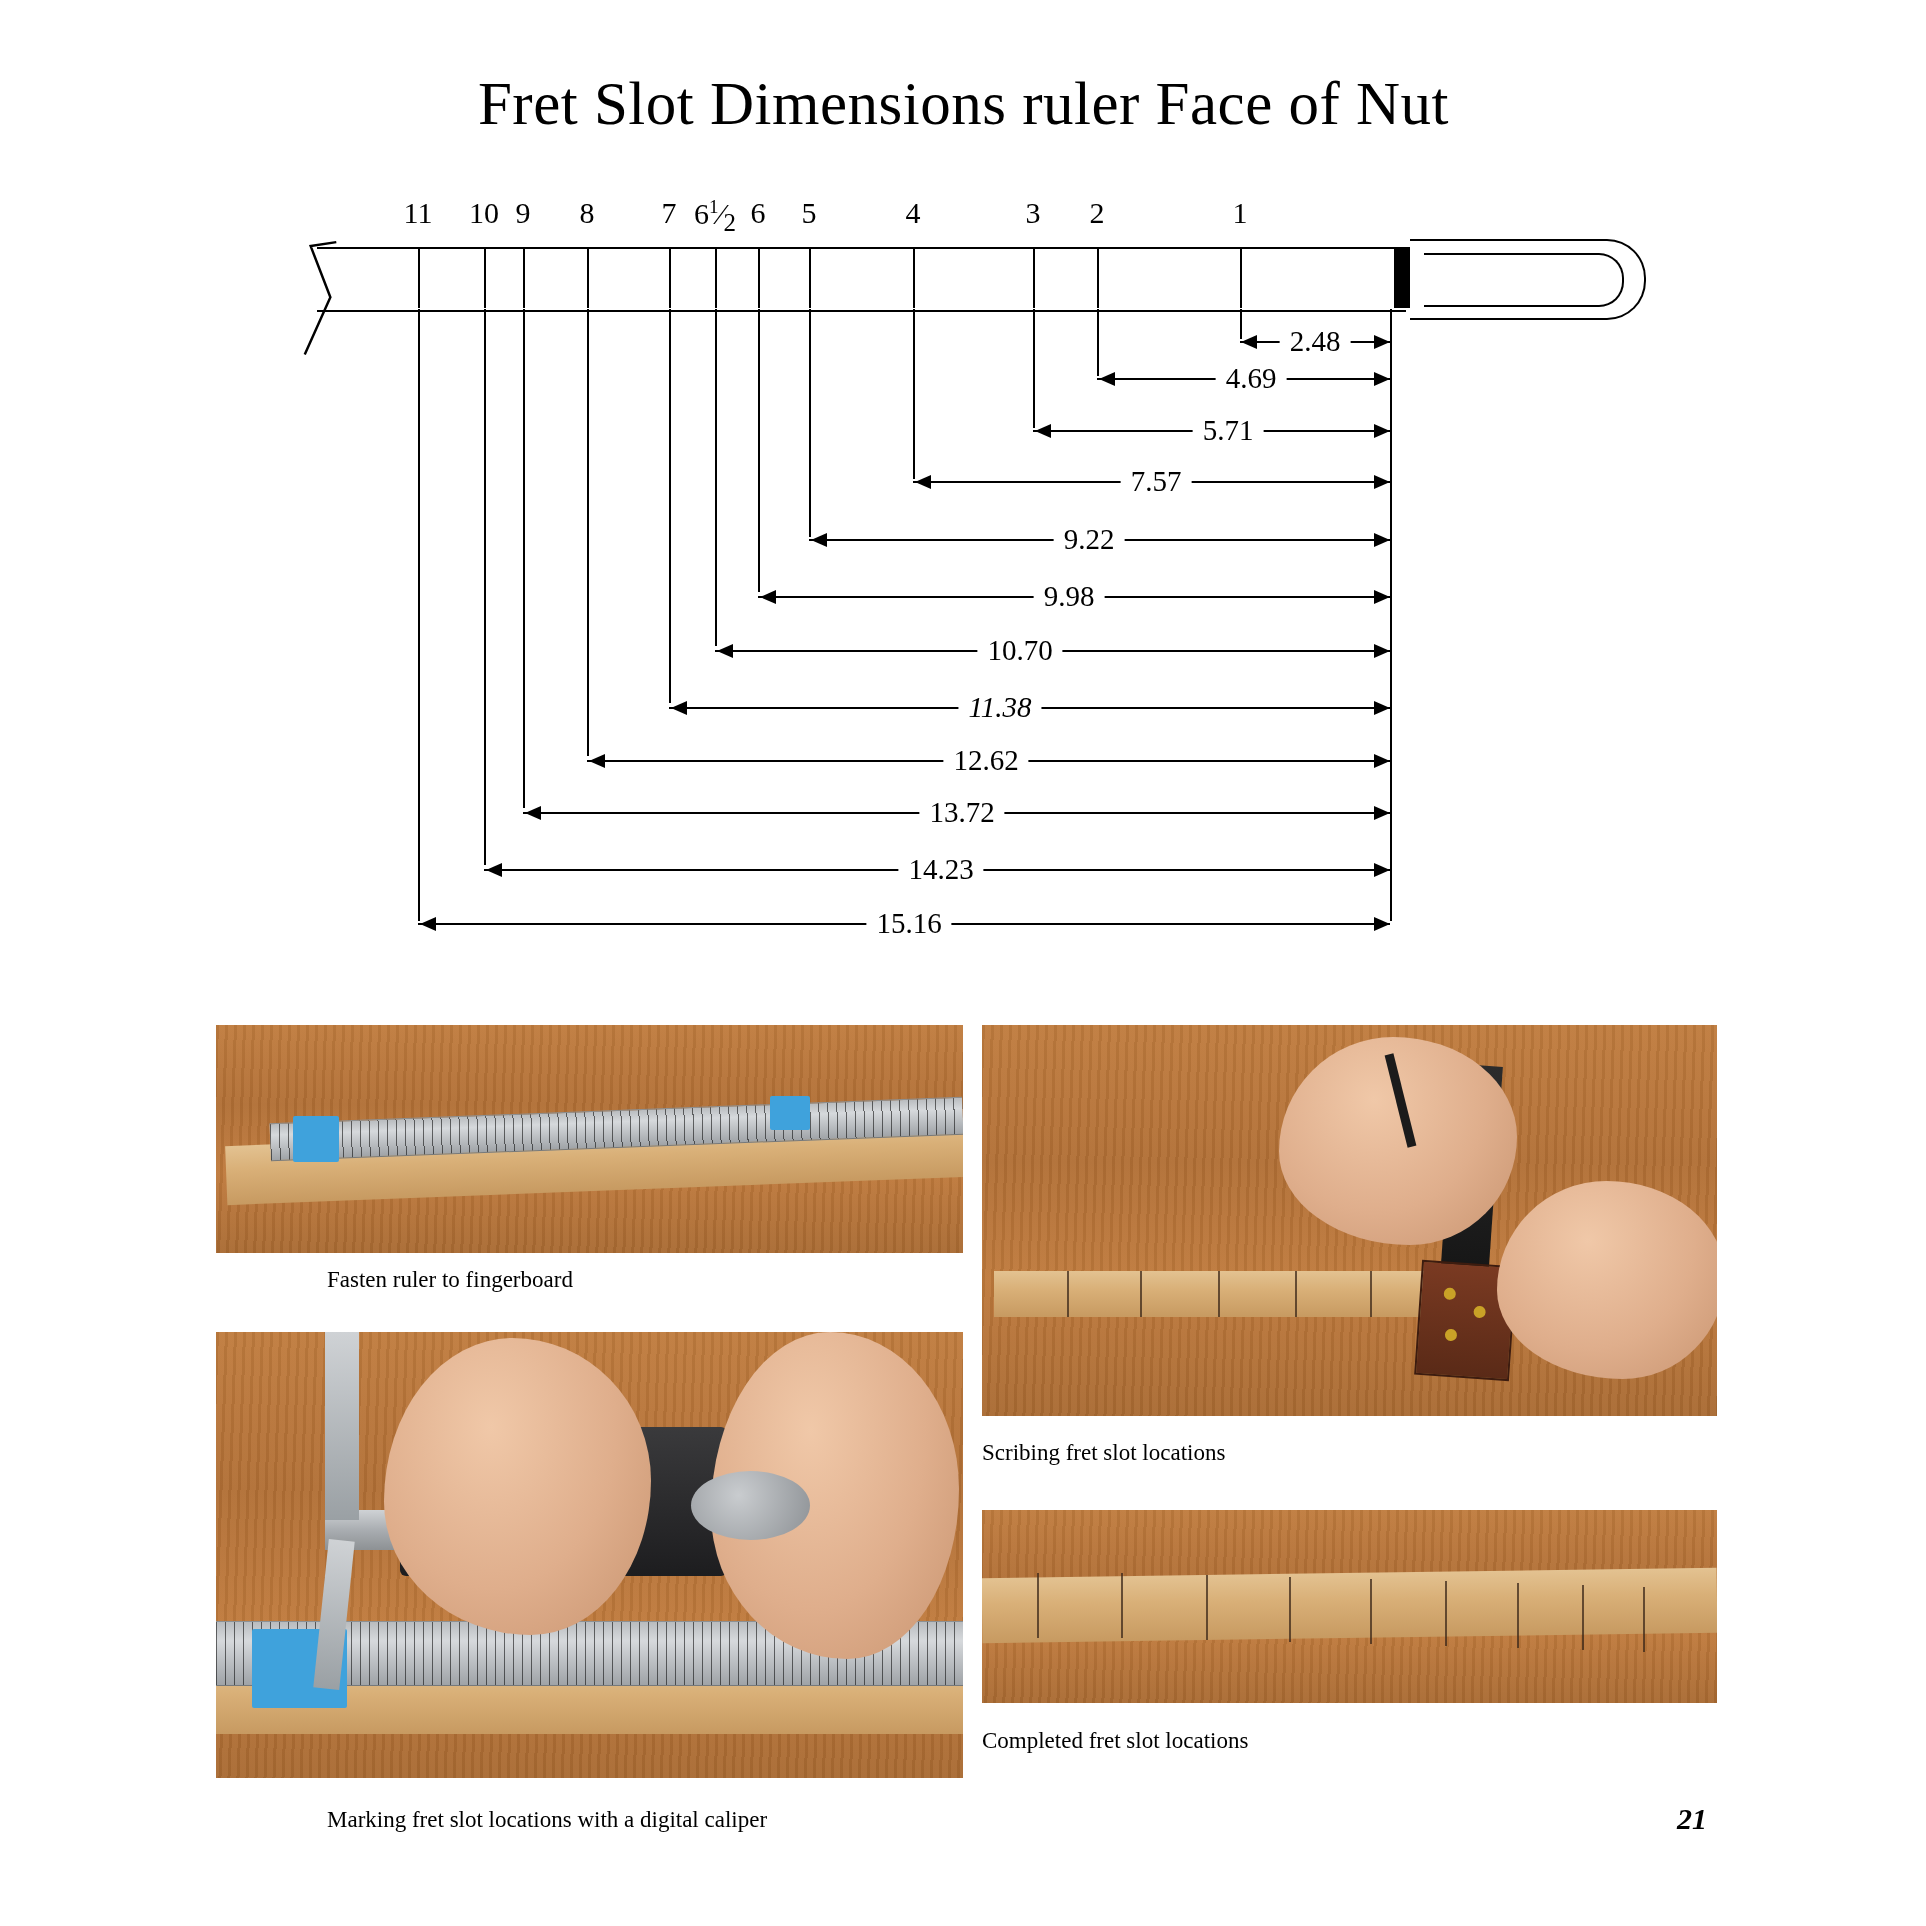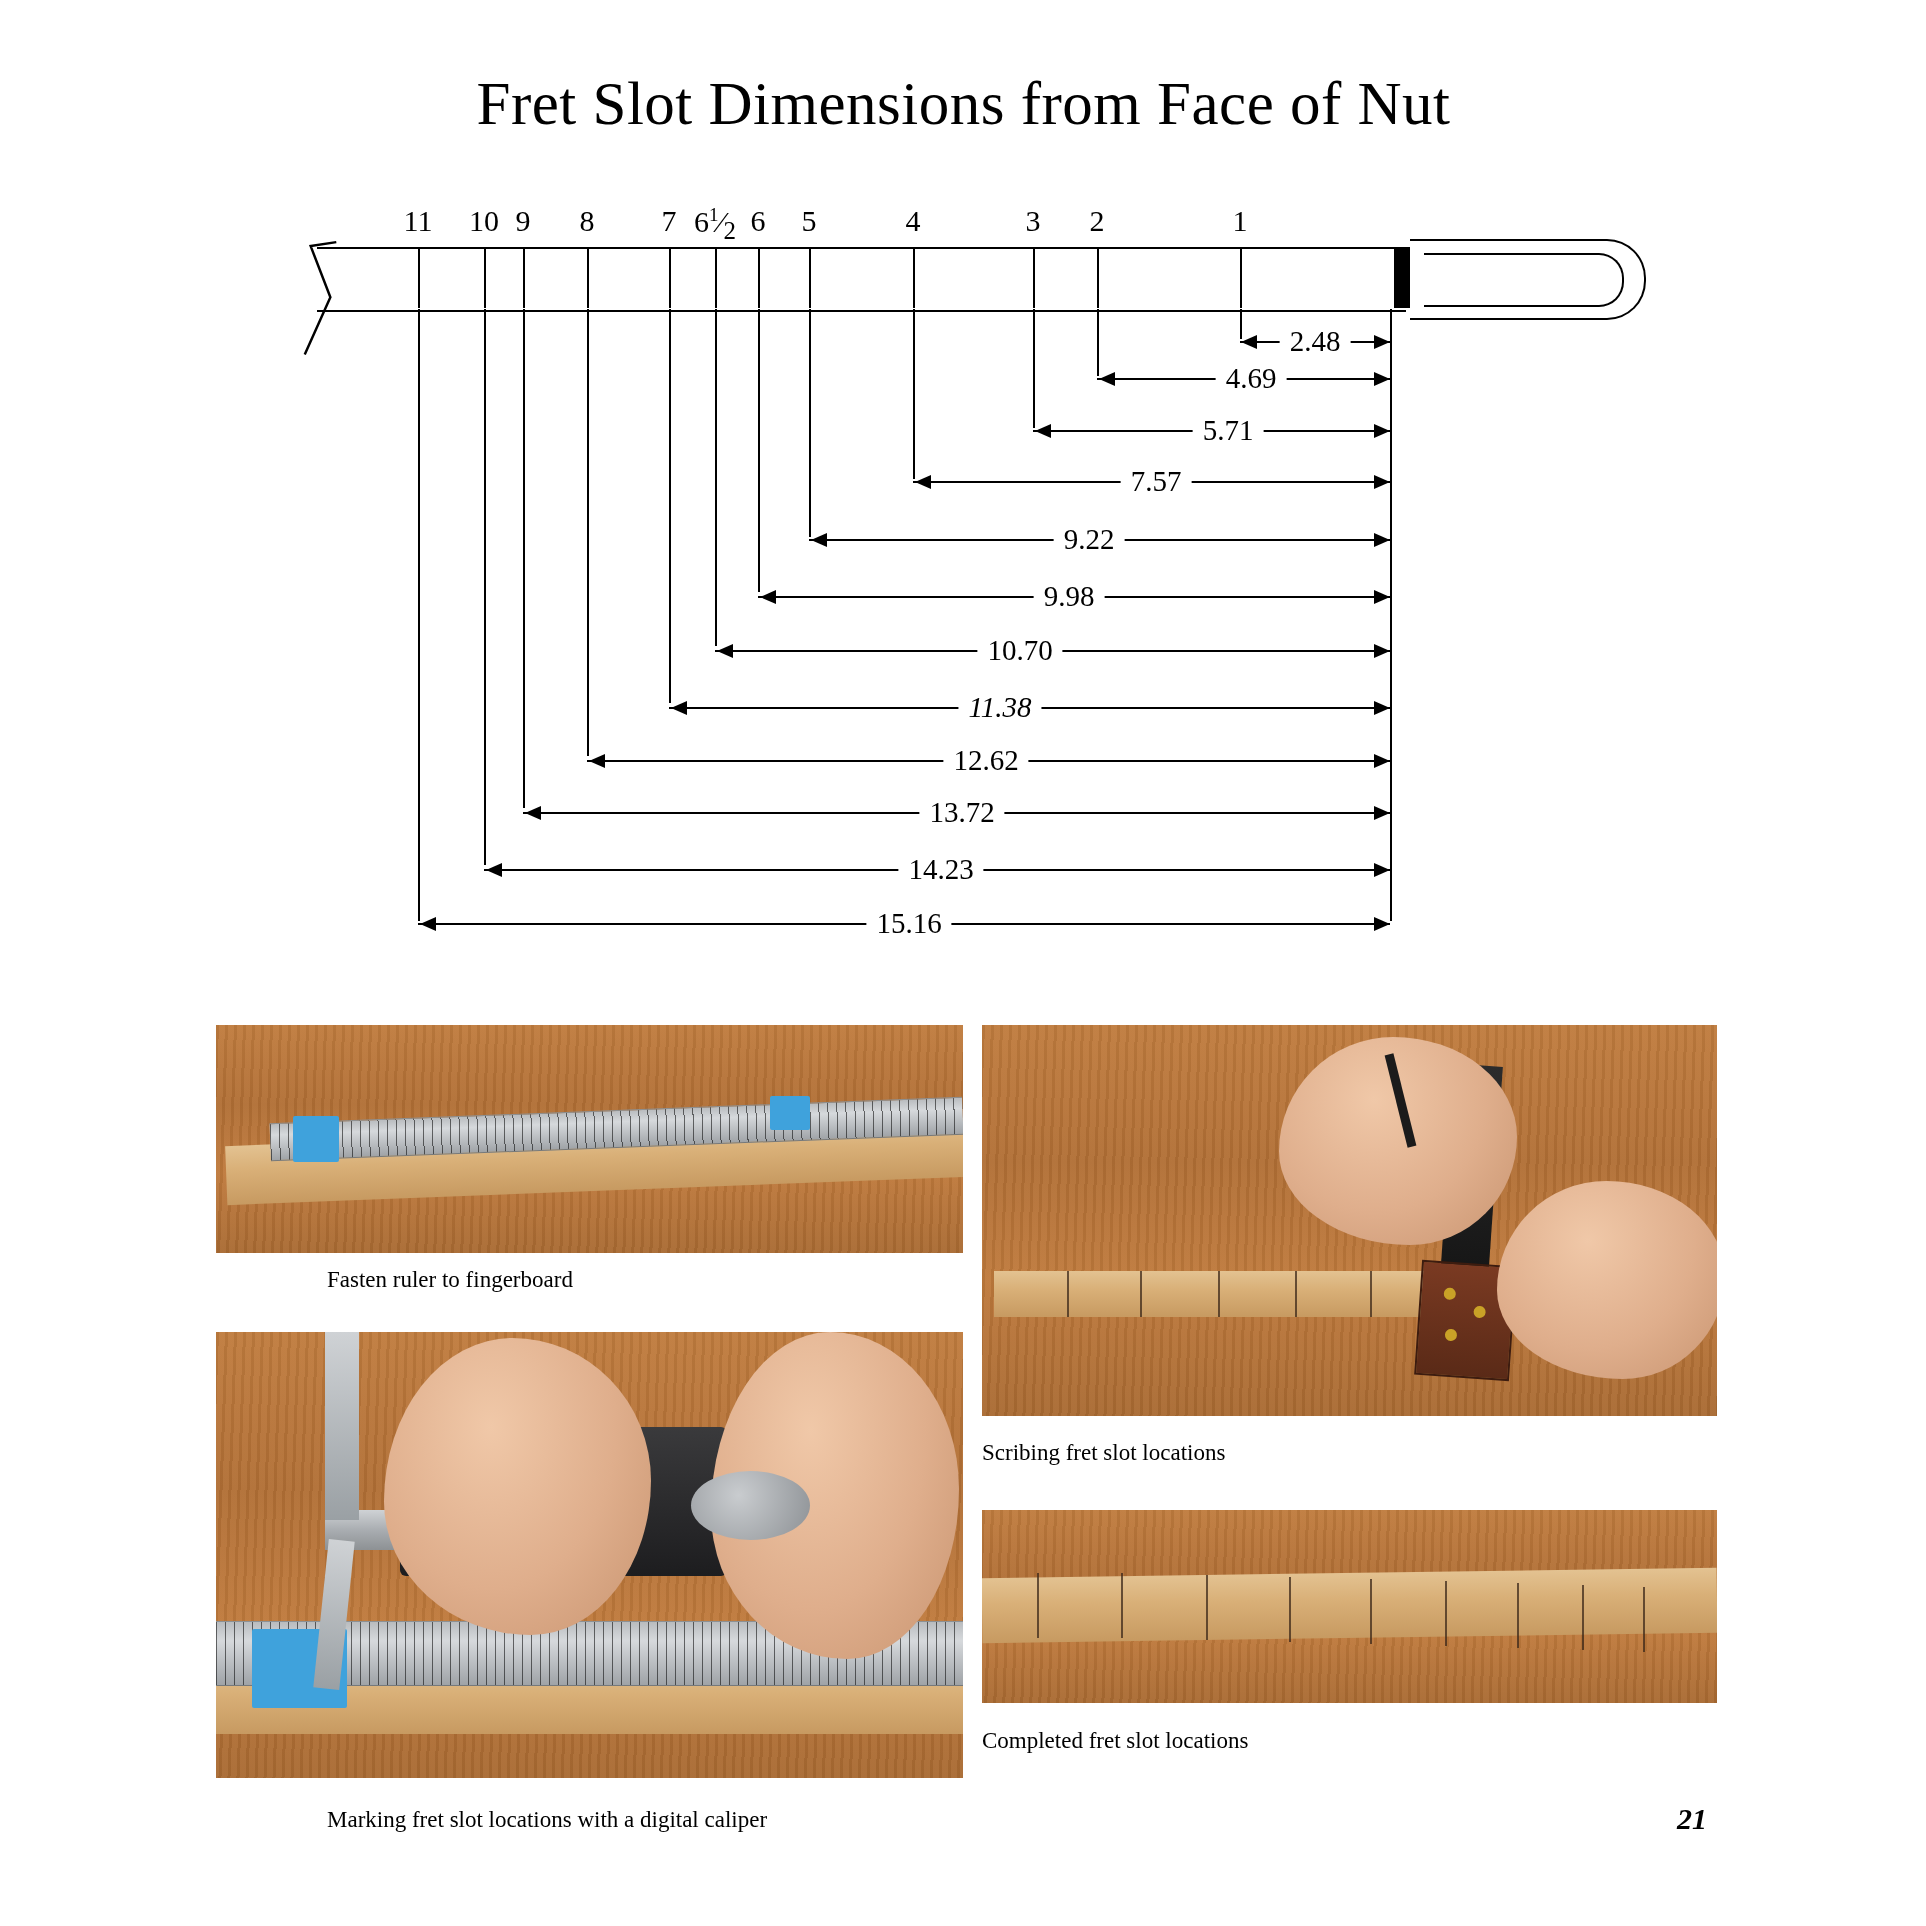--- a/index.html
+++ b/index.html
@@ -32,21 +32,21 @@
   .diagram {
     position: absolute;
     left: 0;
     top: 188px;
     width: 1927px;
     height: 782px;
   }
 
   .fret-numbers {
     position: absolute;
-    left: 0; top: 16px;
+    left: 0; top: 8px;
     width: 1927px; height: 40px;
   }
   .fret-num {
     position: absolute;
     font-size: 30px;
     font-family: "Liberation Serif", serif;
     transform: translateX(-50%);
     white-space: nowrap;
   }
   .fret-num sup {
@@ -246,21 +246,21 @@
     bottom: 91px;
     font-family: "Liberation Serif", serif;
     font-style: italic;
     font-weight: bold;
     font-size: 30px;
   }
 </style>
 </head>
 <body>
 
-<div class="page-title">Fret Slot Dimensions from Face of Nut</div>
+<div class="page-title">Fret Slot Dimensions ruler Face of Nut</div>
 
 <div class="diagram">
 
   <div class="fret-numbers">
     <span class="fret-num" style="left:418px;">11</span>
     <span class="fret-num" style="left:484px;">10</span>
     <span class="fret-num" style="left:523px;">9</span>
     <span class="fret-num" style="left:587px;">8</span>
     <span class="fret-num" style="left:669px;">7</span>
     <span class="fret-num" style="left:715px;">6<sup>1</sup>⁄<sub>2</sub></span>

